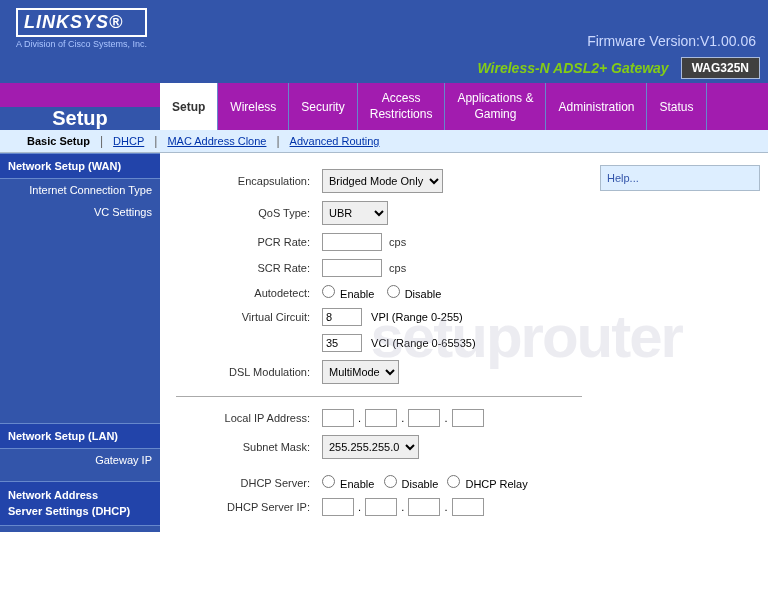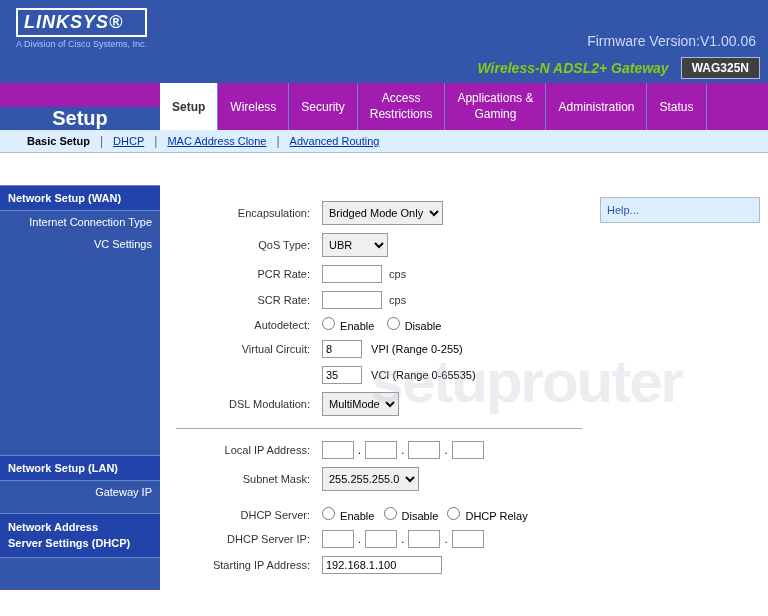--- a/index.html
+++ b/index.html
@@ -56,21 +56,20 @@
       margin-left: 11px;
     }
     .sub-nav-sep {
       color: #666;
       padding: 0 2px;
     }
 
     
     .main-layout {
       display: flex;
-      margin-top: 32px;
     }
 
     
     .sidebar {
       width: 160px;
       background: #3355aa;
       flex-shrink: 0;
     }
     .sidebar-section {
       background: #2244aa;
@@ -378,22 +377,16 @@
         <td class="form-value">
           <input type="text" class="ip-box" style="">
           <span class="ip-sep">.</span>
           <input type="text" class="ip-box" style="">
           <span class="ip-sep">.</span>
           <input type="text" class="ip-box" style="">
           <span class="ip-sep">.</span>
           <input type="text" class="ip-box" style="">
         </td>
       </tr>
-      <tr>
-        <td class="form-label">Starting IP Address:</td>
-        <td class="form-value">
-          <input type="text" style="width: 120px;" value="192.168.1.100">
-        </td>
-      </tr>
     </tbody>
       </table>
   </div>
 </div>
 
 </body></html>

